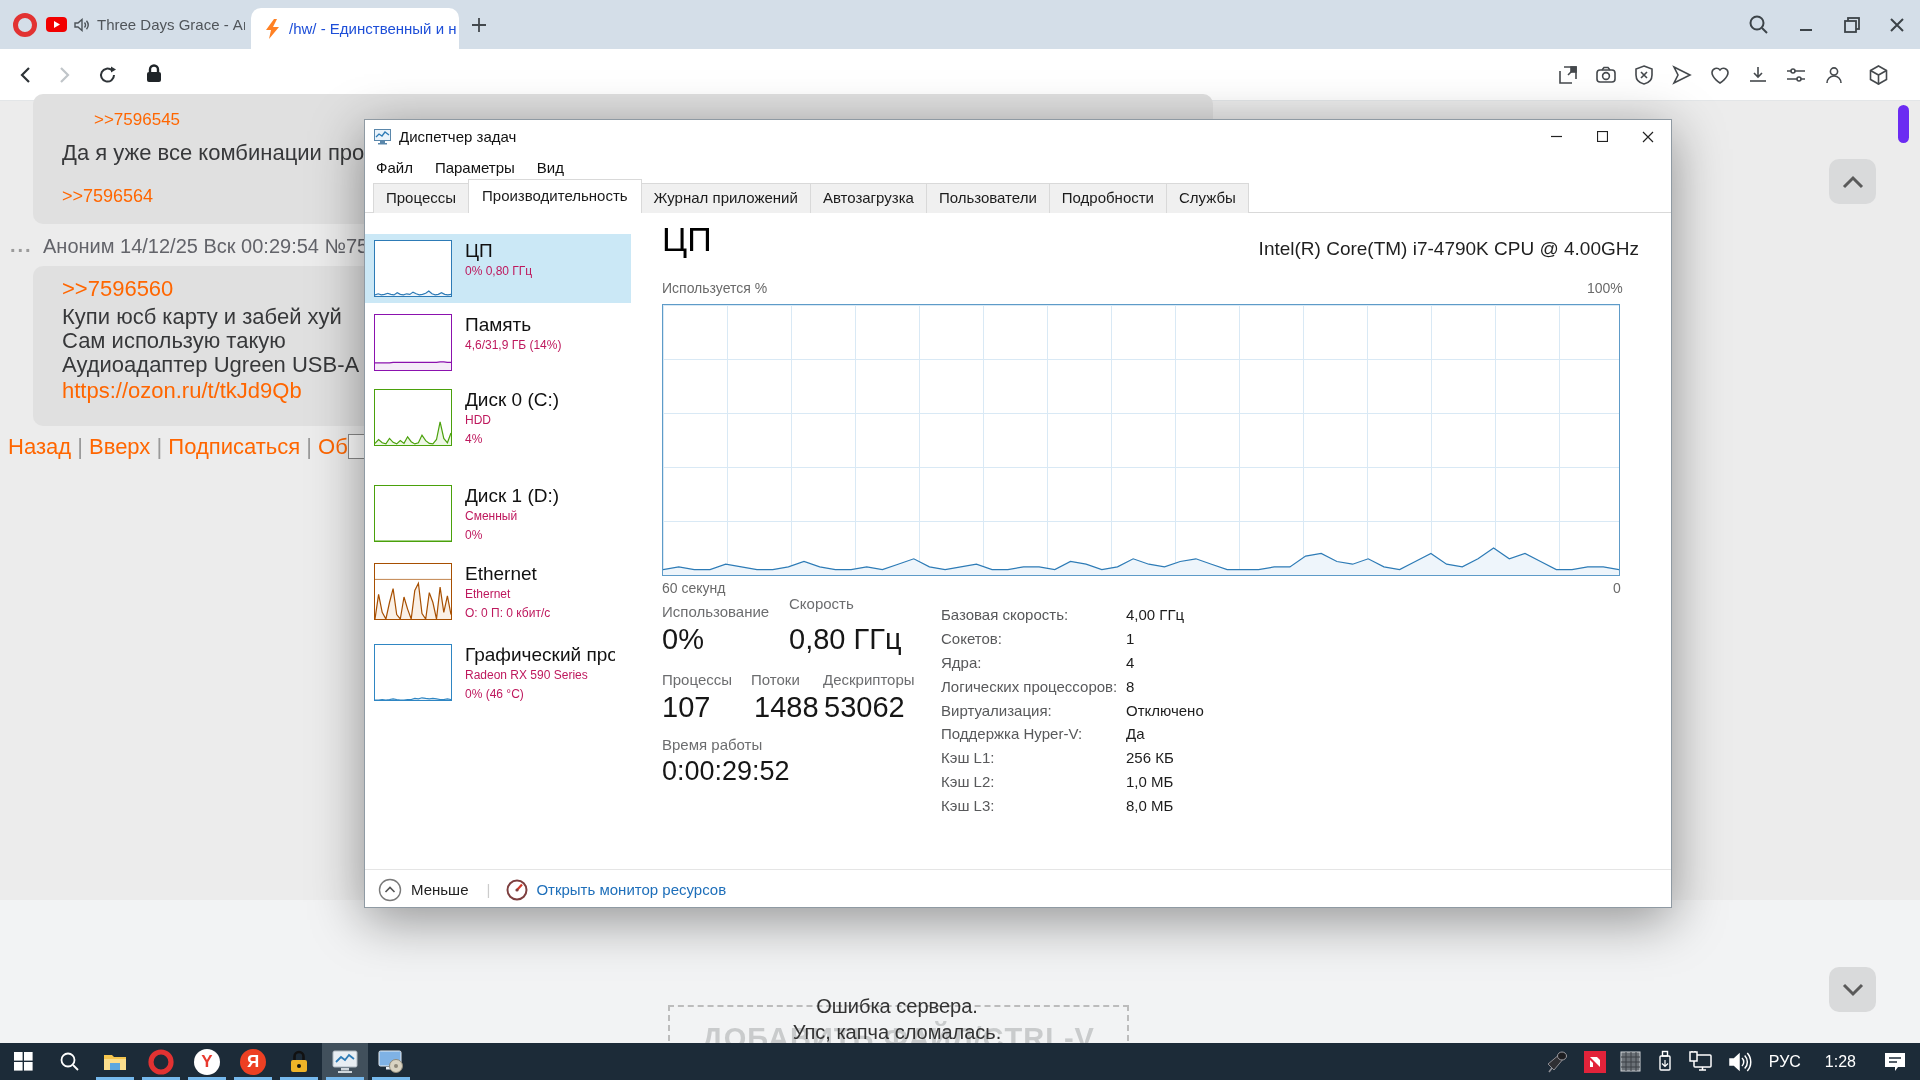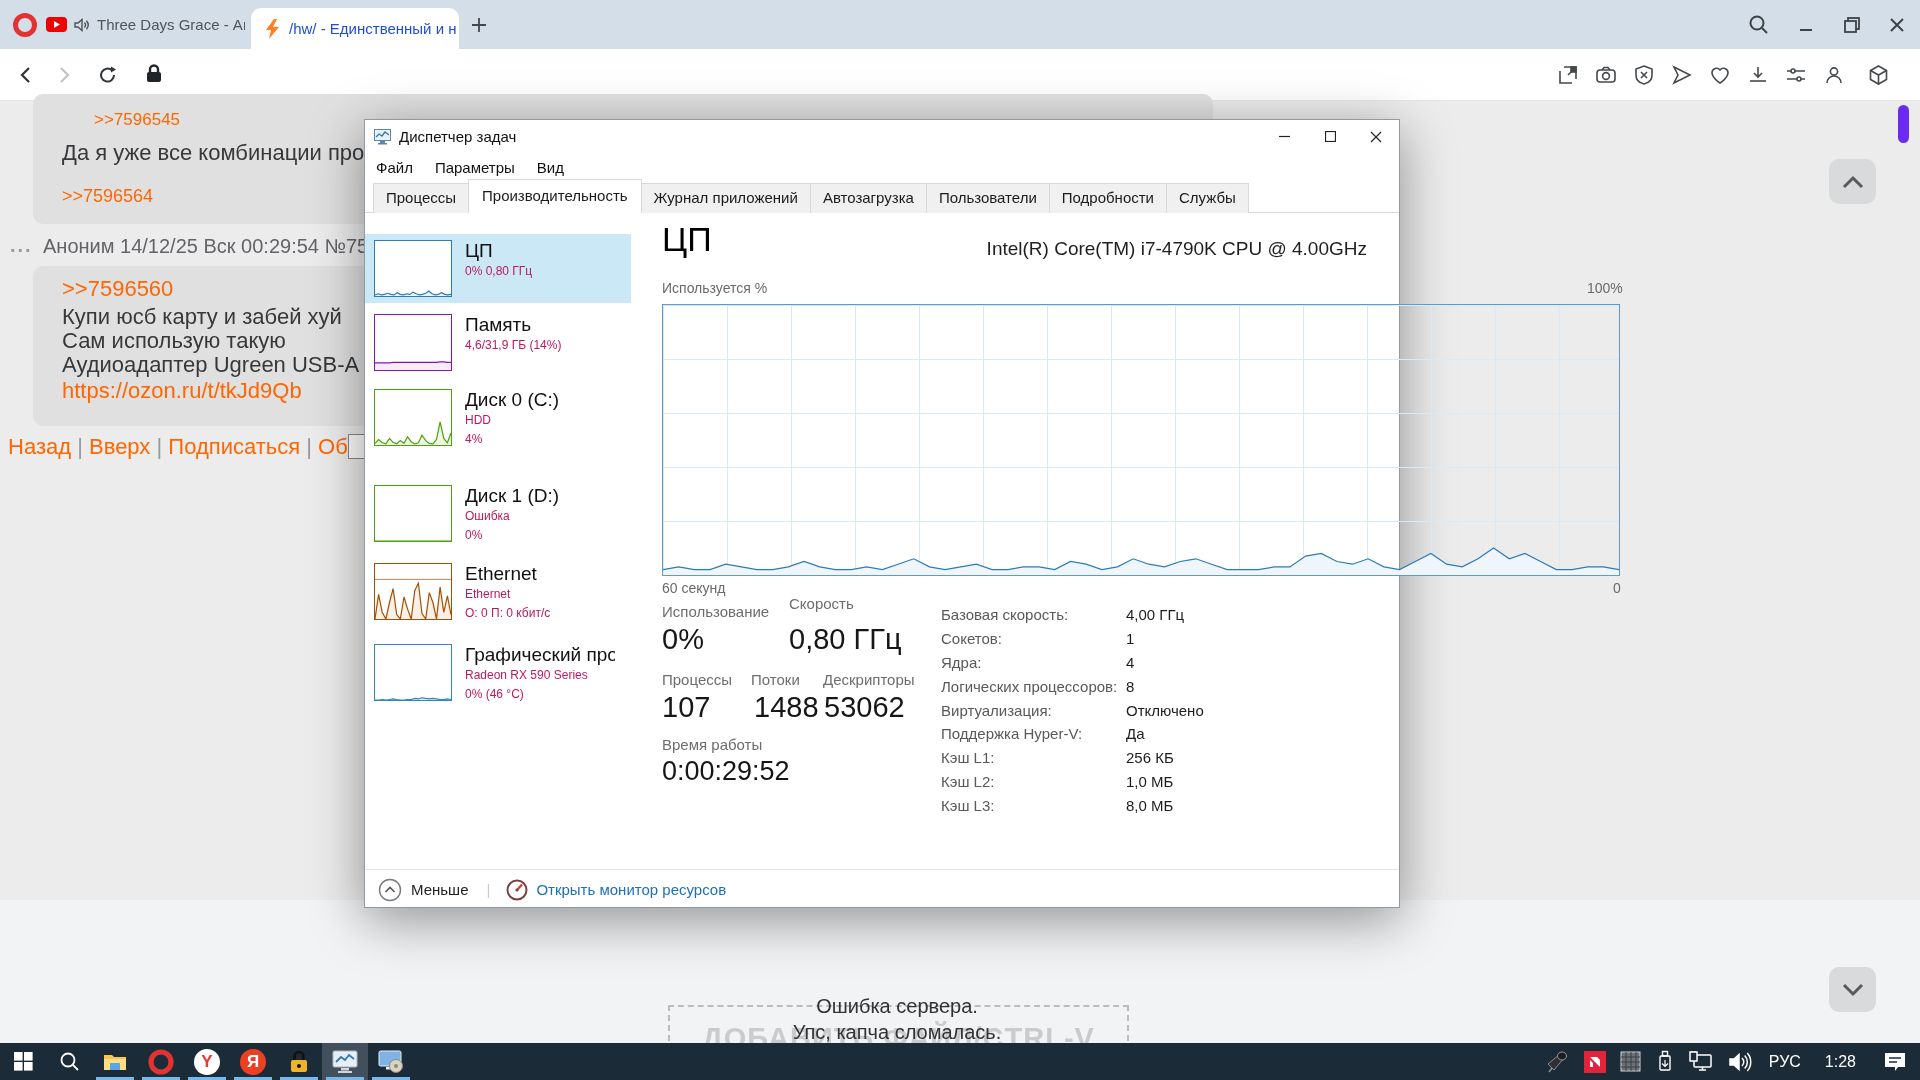--- a/index.html
+++ b/index.html
@@ -21,21 +21,21 @@
 
   
   .postblock{position:absolute;background:#e0e0e0;border-radius:10px;}
   .orange{color:#ff6600;}
   .ptext{color:#37383a;font-size:22px;line-height:25px;}
   .dropzone{position:absolute;left:668px;top:905px;width:457px;height:62px;border:2px dashed #bcbcbc;
             display:flex;align-items:center;justify-content:center;color:#c9cbcc;font-weight:bold;font-size:29px;letter-spacing:1px;}
   .scrollbtn{position:absolute;width:47px;height:45px;background:#d9dadb;border-radius:10px;display:flex;align-items:center;justify-content:center;}
 
   
-  .tm{position:absolute;left:364px;top:119px;width:1036px;height:789px;background:#fff;border:1px solid #8f9aa3;
+  .tm{position:absolute;left:364px;top:119px;width:1308px;height:789px;background:#fff;border:1px solid #8f9aa3;
       box-shadow:0 12px 50px rgba(0,0,0,.4);box-sizing:border-box;}
   .tm-titlebar{position:absolute;left:0;top:0;width:100%;height:33px;display:flex;align-items:center;}
   .tm-title{font-size:15px;color:#111;margin-left:8px;}
   .tm-winbtn{width:46px;height:32px;display:flex;align-items:center;justify-content:center;}
   .tm-menubar{position:absolute;left:0;top:33px;width:100%;height:28px;display:flex;align-items:center;gap:0;}
   .tm-menuitem{font-size:15px;color:#111;padding:0 11px;}
   .tm-tabs{position:absolute;left:8px;top:63px;height:30px;display:flex;align-items:flex-end;}
   .tm-tabline{position:absolute;left:0;top:92px;width:100%;height:1px;background:#d9d9d9;}
   .tm-tab{font-size:15px;color:#1b1b1b;background:#f0f0f0;border:1px solid #d9d9d9;border-bottom:none;
           padding:5px 12px 6px;margin-right:-1px;height:18px;line-height:18px;}
@@ -341,21 +341,21 @@
              <div class="side-sub">4%</div>
           </div>
       </div>
       <div class="side-item" style="margin-top:24px;">
         <svg class="minichart" style="border:1px solid #4aa10b;" viewBox="0 0 76 55" preserveAspectRatio="none">
             <path d="M0,55 L0.0,55.0 L4.0,55.0 L8.0,55.0 L12.0,55.0 L16.0,55.0 L20.0,55.0 L24.0,55.0 L28.0,55.0 L32.0,55.0 L36.0,55.0 L40.0,55.0 L44.0,55.0 L48.0,55.0 L52.0,55.0 L56.0,55.0 L60.0,55.0 L64.0,55.0 L68.0,55.0 L72.0,55.0 L76.0,55.0 L76,55 Z" fill="#ffffff"></path>
             <polyline points="0.0,55.0 4.0,55.0 8.0,55.0 12.0,55.0 16.0,55.0 20.0,55.0 24.0,55.0 28.0,55.0 32.0,55.0 36.0,55.0 40.0,55.0 44.0,55.0 48.0,55.0 52.0,55.0 56.0,55.0 60.0,55.0 64.0,55.0 68.0,55.0 72.0,55.0 76.0,55.0" fill="none" stroke="#4aa10b" stroke-width="1.2"></polyline>
           </svg>
         <div>
             <div class="side-name">Диск 1 (D:)</div>
-             <div class="side-sub">Ошибка</div>
+             <div class="side-sub">Сменный</div>
              <div class="side-sub">0%</div>
           </div>
       </div>
       <div class="side-item" style="margin-top:6px;">
         <svg class="minichart" style="border:1px solid #a74f01;" viewBox="0 0 76 55" preserveAspectRatio="none">
             <path d="M0,55 L0.0,55.0 L3.6,30.3 L7.2,48.4 L10.9,55.0 L14.5,38.5 L18.1,24.7 L21.7,50.6 L25.3,55.0 L29.0,33.0 L32.6,45.1 L36.2,55.0 L39.8,26.4 L43.4,19.3 L47.0,49.5 L50.7,55.0 L54.3,28.6 L57.9,38.5 L61.5,55.0 L65.1,23.1 L68.8,48.4 L72.4,31.9 L76.0,50.6 L76,55 Z" fill="#faf0e6"></path>
             <polyline points="0.0,55.0 3.6,30.3 7.2,48.4 10.9,55.0 14.5,38.5 18.1,24.7 21.7,50.6 25.3,55.0 29.0,33.0 32.6,45.1 36.2,55.0 39.8,26.4 43.4,19.3 47.0,49.5 50.7,55.0 54.3,28.6 57.9,38.5 61.5,55.0 65.1,23.1 68.8,48.4 72.4,31.9 76.0,50.6" fill="none" stroke="#a74f01" stroke-width="1.2"></polyline>
             <line x1="0" x2="76" y1="15.4" y2="15.4" stroke="#a74f01" stroke-width="0.7"></line>
           </svg>
         <div>

